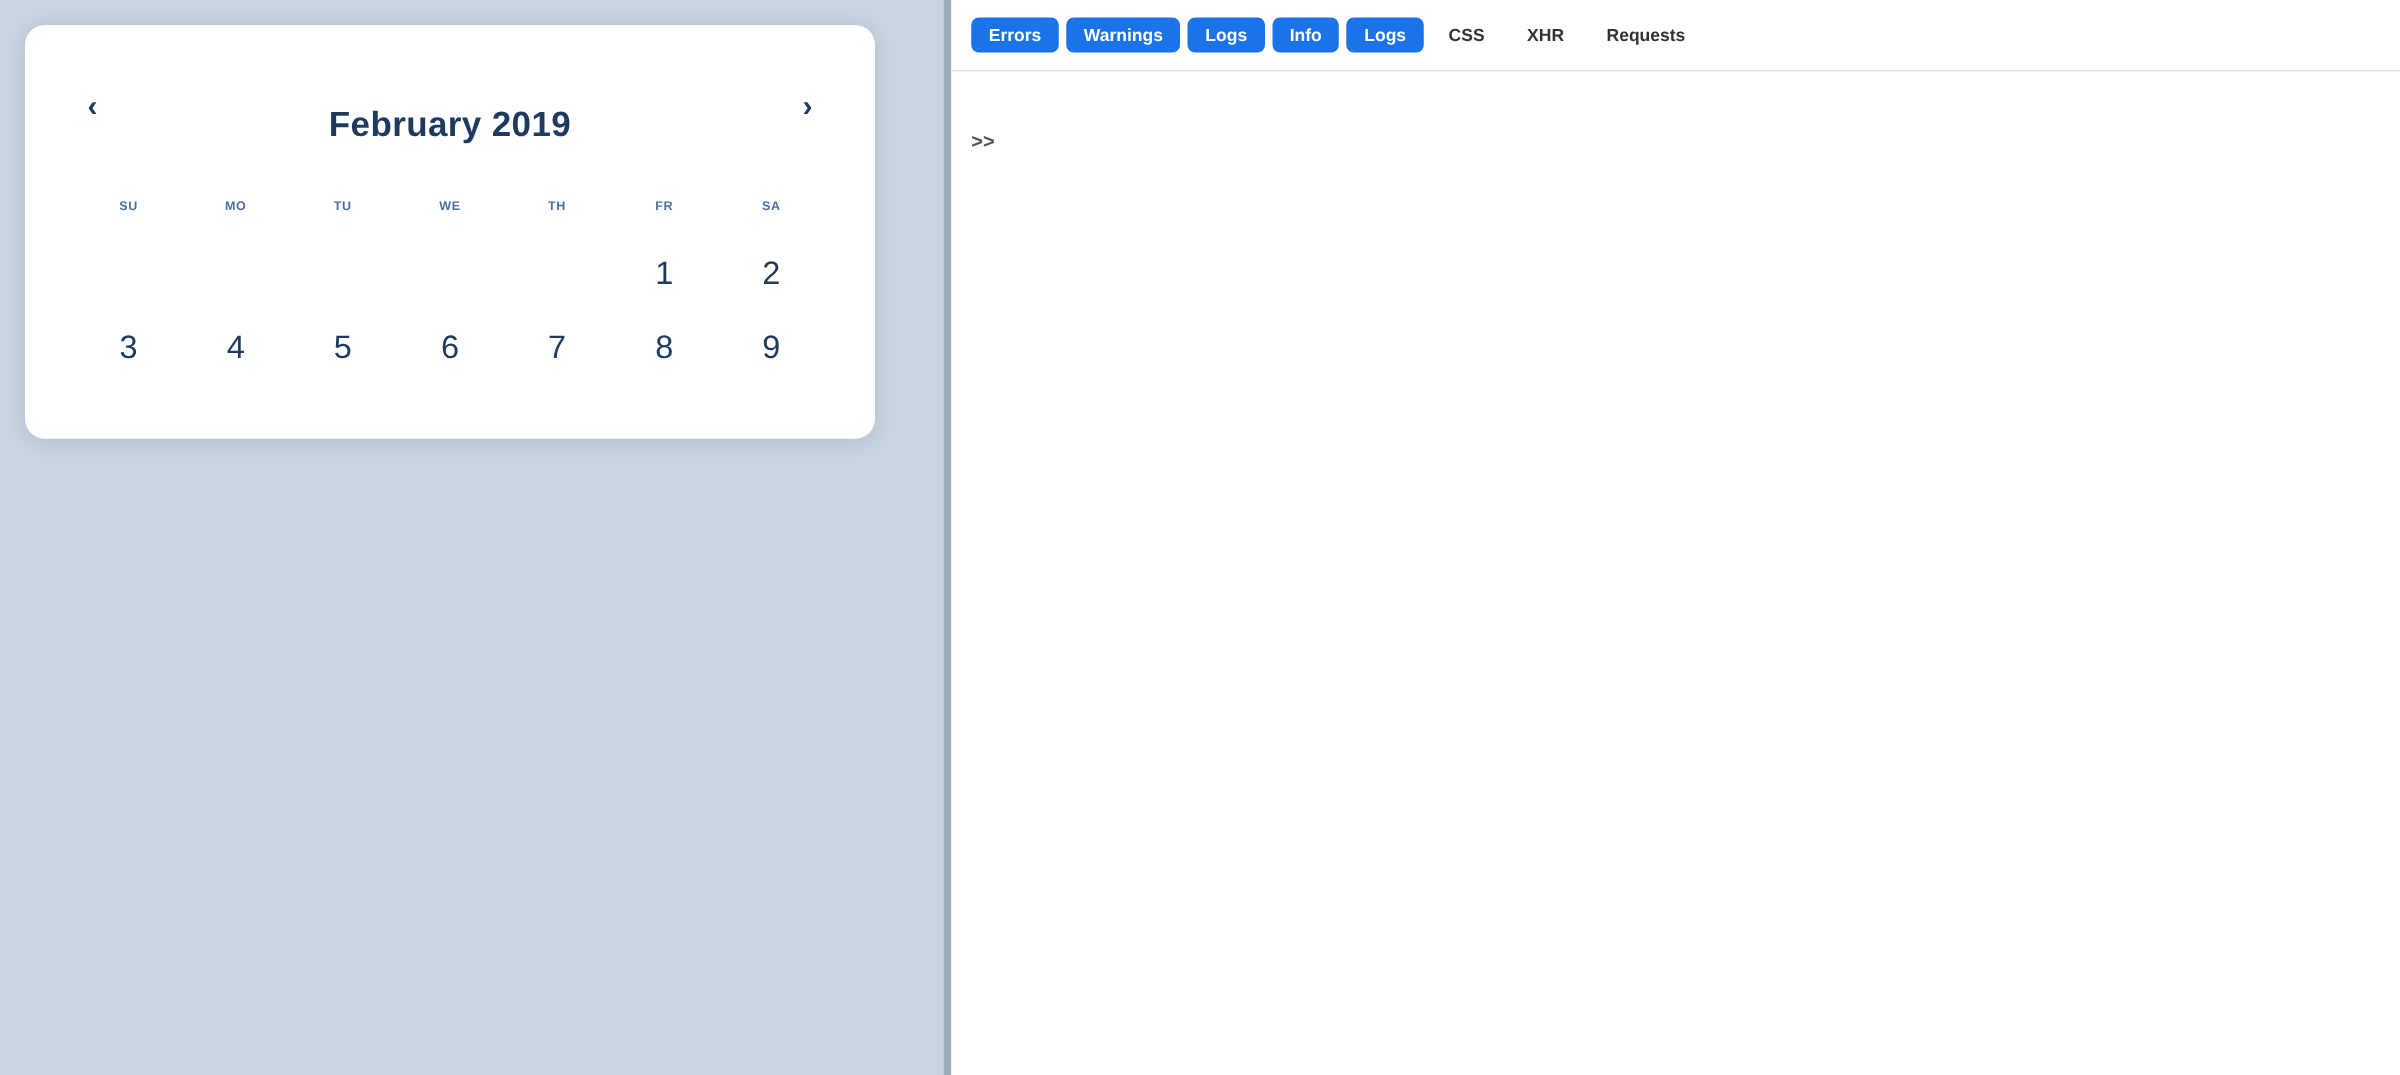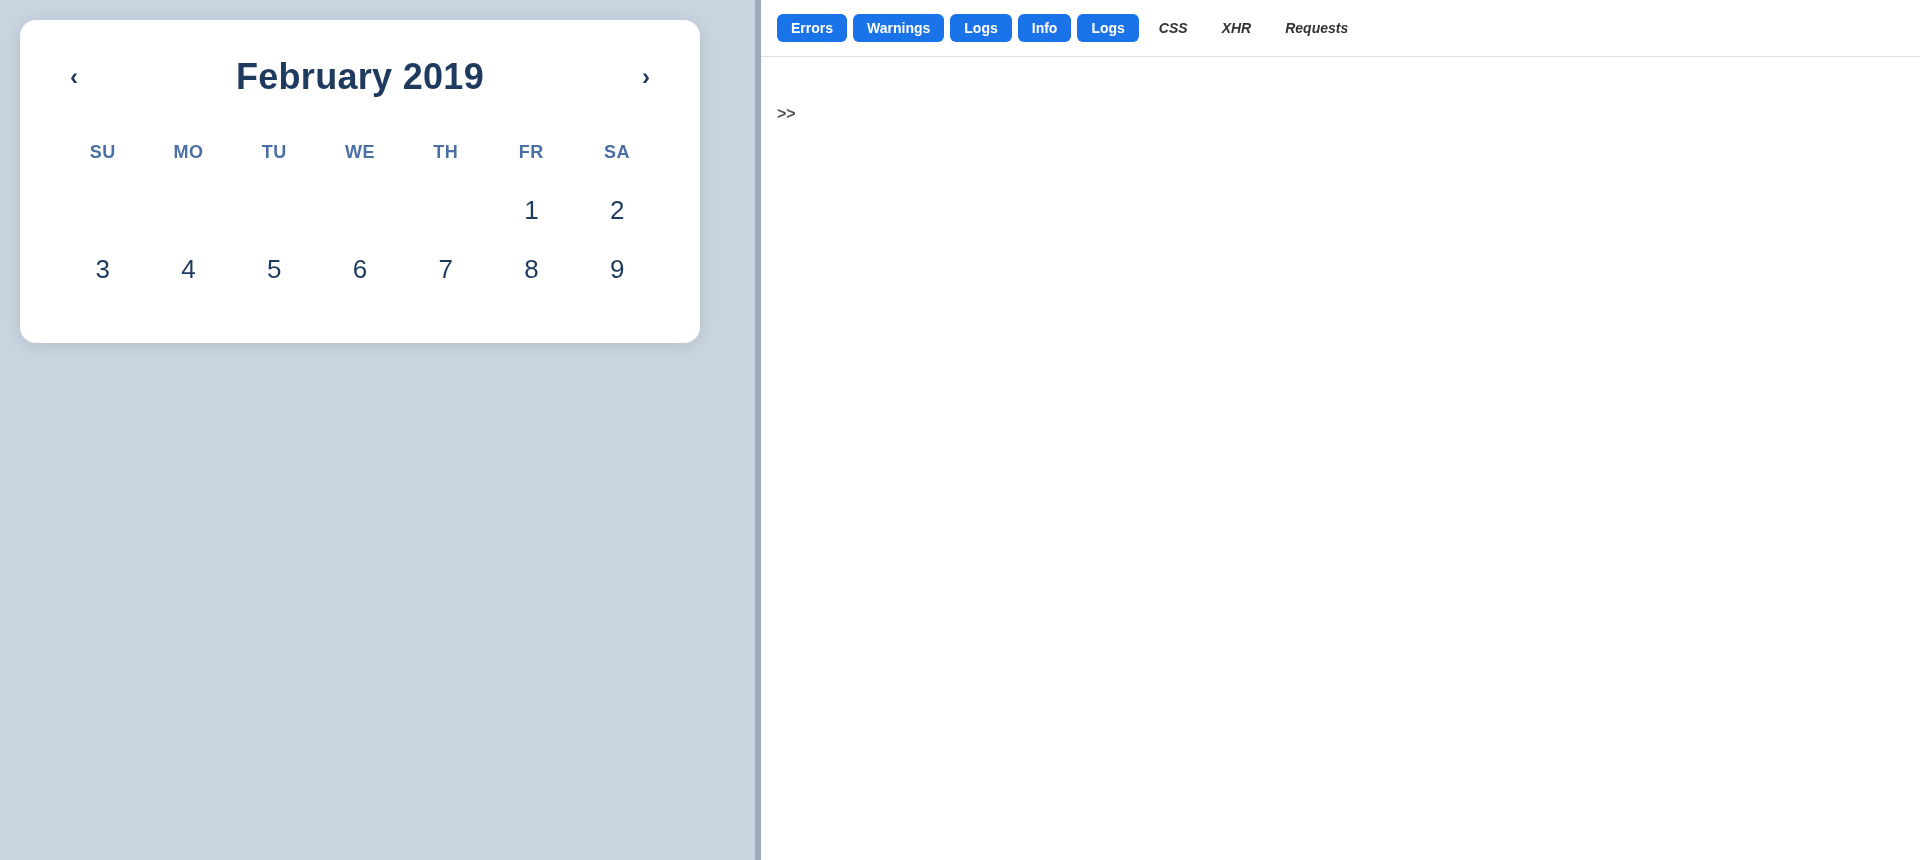--- a/index.html
+++ b/index.html
@@ -45,34 +45,35 @@
       border: none;
       cursor: pointer;
       color: #1e3a5f;
       font-size: 24px;
       font-weight: bold;
       padding: 4px 10px;
       line-height: 1;
     }
 
     .calendar-title {
-      font-size: 36px;
+      font-size: 28px;
       font-weight: 700;
       color: #1e3a5f;
       letter-spacing: 0.3px;
+      margin-top: 28px;
     }
 
     .calendar-grid {
       width: 100%;
       border-collapse: collapse;
     }
 
     .calendar-grid th {
       text-align: center;
-      font-size: 18px;
+      font-size: 10px;
       font-weight: 700;
       color: #4a6fa5;
       padding: 8px 0 18px 0;
       letter-spacing: 0.5px;
       text-transform: uppercase;
     }
 
     .calendar-grid td {
       text-align: center;
       font-size: 26px;
@@ -127,21 +128,20 @@
     }
 
     .filter-btn.active {
       background: #1a73e8;
       color: #ffffff;
     }
 
     .filter-btn.inactive {
       background: none;
       color: #333333;
-      font-style: italic;
     }
 
     .devtools-console {
       flex: 1;
       padding: 12px 16px;
       position: relative;
     }
 
     .chevron-right {
       font-size: 16px;

